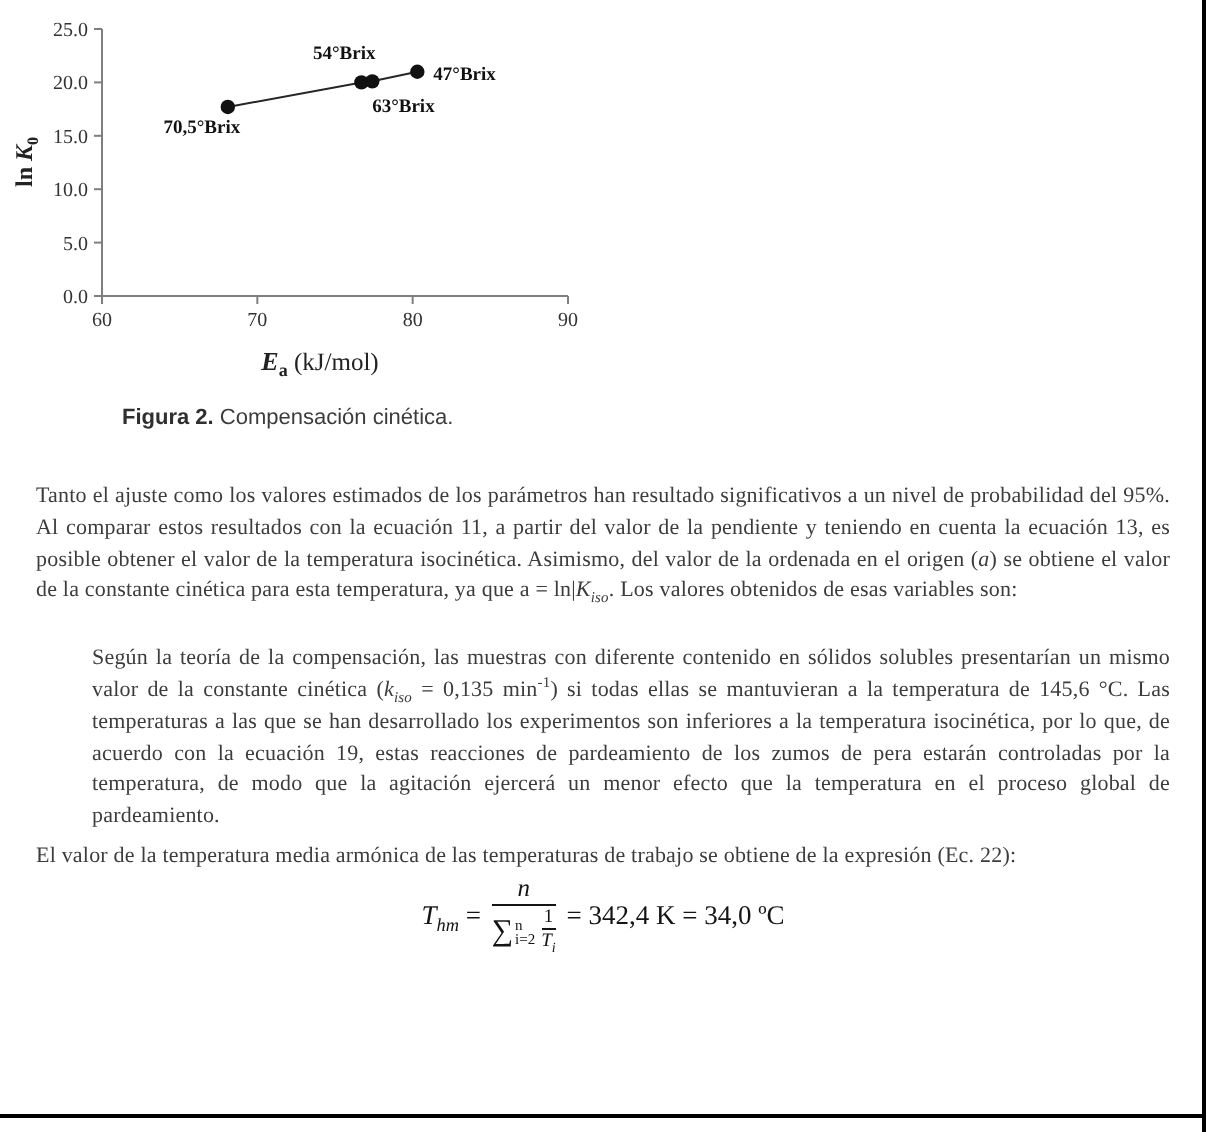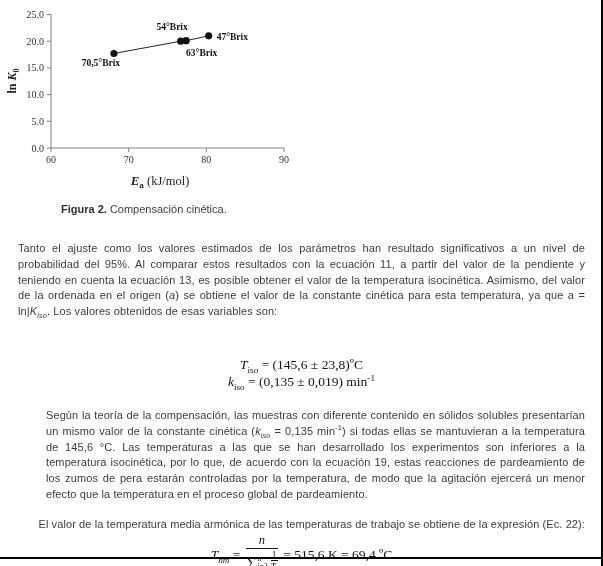--- a/index.html
+++ b/index.html
@@ -20,25 +20,25 @@
   #chart-svg { display:block; margin-left:-18px; margin-top:0; }
   .tick { font-family:"Liberation Serif", serif; font-size:10px; fill:#333333; }
   .ptlabel { font-family:"Liberation Serif", serif; font-size:9.5px; font-weight:bold; fill:#111111; }
   .axis-title { font-family:"Liberation Serif", serif; fill:#222222; }
 
   .caption { margin:6px 0 0 0; font-size:11px; line-height:15px;padding-left:43px; }
   .caption b { color:#2f2f2f; }
 
   .body-text {
     margin:0; font-size:11px; line-height:15.8px;
-    text-align:justify; letter-spacing:0.1px;
+    text-align:justify; letter-spacing:0.1px;font-family:Liberation Serif, serif;
   }
   .p1 { margin-top:24px; }
   .p2 { margin-top:18px;margin-left:28px; }
-  .p3 { margin-top:14px; text-align:right; }
+  .p3 { margin-top:4px; text-align:left; }
 
   sub { font-size:68%; line-height:0; }
   sup { font-size:68%; line-height:0; }
   .isub { font-style:italic; }
 
   .eq-block { margin-top:36px; text-align:center; }
   .eq-line {
     font-family:"Liberation Serif", serif;
     font-size:13.5px; line-height:17px; color:#141414;
   }
@@ -101,24 +101,20 @@
         <text x="216.66333333333333" y="35.86" text-anchor="start" class="ptlabel">47°Brix</text>
         <text transform="rotate(-90)" x="-77" y="16" text-anchor="middle" class="axis-title"><tspan font-weight="bold" font-size="12">ln </tspan><tspan font-weight="bold" font-style="italic" font-size="12">K</tspan><tspan dy="3" font-weight="bold" font-size="8">0</tspan></text>
         <text x="160" y="181" text-anchor="middle" class="axis-title"><tspan font-style="italic" font-weight="bold" font-size="13">E</tspan><tspan dy="3" font-weight="bold" font-size="9">a</tspan><tspan dy="-3" font-size="12.5"> (kJ/mol)</tspan></text>
       </svg>
   </figure>
 
   <p class="caption"><b>Figura 2.</b><span> Compensación cinética.</span></p>
 
   <p class="body-text p1"><span>Tanto el ajuste como los valores estimados de los parámetros han resultado significativos a un nivel de probabilidad del 95%. Al comparar estos resultados con la ecuación 11, a partir del valor de la pendiente y teniendo en cuenta la ecuación 13, es posible obtener el valor de la temperatura isocinética. Asimismo, del valor de la ordenada en el origen (</span><i>a</i><span>) se obtiene el valor de la constante cinética para esta temperatura, ya que a = ln|</span><i>K</i><sub class="isub">iso</sub><span>. Los valores obtenidos de esas variables son:</span></p>
 
-  <div class="eq-block">
-    <div class="eq-line"><i>T</i><sub>iso</sub><span> = (145,6 ± 23,8)ºC</span></div>
-    <div class="eq-line"><i>k</i><sub>iso</sub><span> = (0,135 ± 0,019) min</span><sup>-1</sup></div>
-  </div>
 
   <p class="body-text p2"><span>Según la teoría de la compensación, las muestras con diferente contenido en sólidos solubles presentarían un mismo valor de la constante cinética (</span><i>k</i><sub class="isub">iso</sub><span> = 0,135 min</span><sup>-1</sup><span>) si todas ellas se mantuvieran a la temperatura de 145,6 °C. Las temperaturas a las que se han desarrollado los experimentos son inferiores a la temperatura isocinética, por lo que, de acuerdo con la ecuación 19, estas reacciones de pardeamiento de los zumos de pera estarán controladas por la temperatura, de modo que la agitación ejercerá un menor efecto que la temperatura en el proceso global de pardeamiento.</span></p>
 
   <p class="body-text p3"><span>El valor de la temperatura media armónica de las temperaturas de trabajo se obtiene de la expresión (Ec. 22):</span></p>
 
   <div class="eq-thm">
     <span class="eq-seg"><i>T</i><sub class="isub">hm</sub><span> = </span></span>
     <span class="bigfrac">
       <span class="bf-num"><i>n</i></span>
       <span class="bf-bar"></span>
@@ -128,18 +124,18 @@
           <span class="sl-top">n</span>
           <span class="sl-bot">i=2</span>
         </span>
         <span class="innerfrac">
           <span class="if-num">1</span>
           <span class="if-bar"></span>
           <span class="if-den"><span>T</span><span class="if-sub">i</span></span>
         </span>
       </span>
     </span>
-    <span class="eq-seg"><span> = 515,6 K = 69,4 ºC</span></span>
+    <span class="eq-seg"><span> = 342,4 K = 34,0 ºC</span></span>
   </div>
 
   <div class="bottom-rule"></div>
   <div class="right-rule"></div>
 </div>
 
 </body></html>

